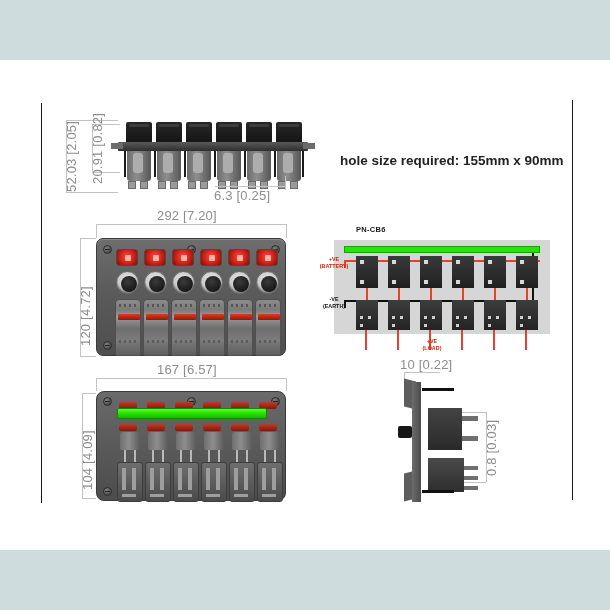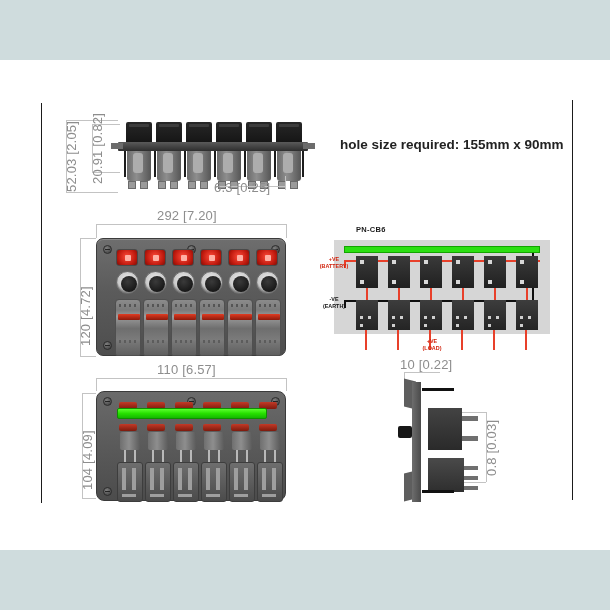--- a/index.html
+++ b/index.html
@@ -202,23 +202,23 @@
 <div class="dline h" style="left:66px;top:120px;width:52px;"></div>
 <div class="dline h" style="left:66px;top:192px;width:52px;"></div>
 <div class="dline v" style="left:92px;top:124px;height:48px;"></div>
 <div class="dline h" style="left:92px;top:124px;width:28px;"></div>
 <div class="dline h" style="left:92px;top:172px;width:28px;"></div>
 <div class="dline h" style="left:215px;top:186px;width:70px;"></div>
 <div class="dline v" style="left:285px;top:176px;height:14px;"></div>
 
 <div class="dim rot" style="left:64px;top:192px;">52.03 [2.05]</div>
 <div class="dim rot" style="left:90px;top:184px;">20.91 [0.82]</div>
-<div class="dim" style="left:214px;top:180px;">6.3 [0.25]</div>
-
-<div class="note" style="left:340px;top:137px;">hole size required: 155mm x 90mm</div>
+<div class="dim" style="left:214px;top:188px;">6.3 [0.25]</div>
+
+<div class="note" style="left:340px;top:153px;">hole size required: 155mm x 90mm</div>
 
 <div class="dline h" style="left:96px;top:224px;width:190px;"></div>
 <div class="dline v" style="left:96px;top:224px;height:14px;"></div>
 <div class="dline v" style="left:286px;top:224px;height:14px;"></div>
 <div class="dim" style="left:157px;top:208px;">292 [7.20]</div>
 
 <div class="dline v" style="left:80px;top:238px;height:118px;"></div>
 <div class="dline h" style="left:80px;top:238px;width:16px;"></div>
 <div class="dline h" style="left:80px;top:356px;width:16px;"></div>
 <div class="dim rot" style="left:78px;top:346px;">120 [4.72]</div>
@@ -307,21 +307,21 @@
         <div class="dots"></div>
         <div class="stripe"></div>
         <div class="dots2"></div>
       </div>
   </div>
 </div>
 
 <div class="dline h" style="left:96px;top:378px;width:190px;"></div>
 <div class="dline v" style="left:96px;top:378px;height:13px;"></div>
 <div class="dline v" style="left:286px;top:378px;height:13px;"></div>
-<div class="dim" style="left:157px;top:362px;">110 [6.57]</div>
+<div class="dim" style="left:157px;top:362px;">167 [6.57]</div>
 
 <div class="dline v" style="left:82px;top:393px;height:105px;"></div>
 <div class="dline h" style="left:82px;top:393px;width:14px;"></div>
 <div class="dline h" style="left:82px;top:498px;width:14px;"></div>
 <div class="dim rot" style="left:80px;top:490px;">104 [4.09]</div>
 
 <div class="rear">
   <div class="screw" style="left:6px;top:5px"></div>
   <div class="screw" style="left:90px;top:5px"></div>
   <div class="screw" style="left:174px;top:5px"></div>

